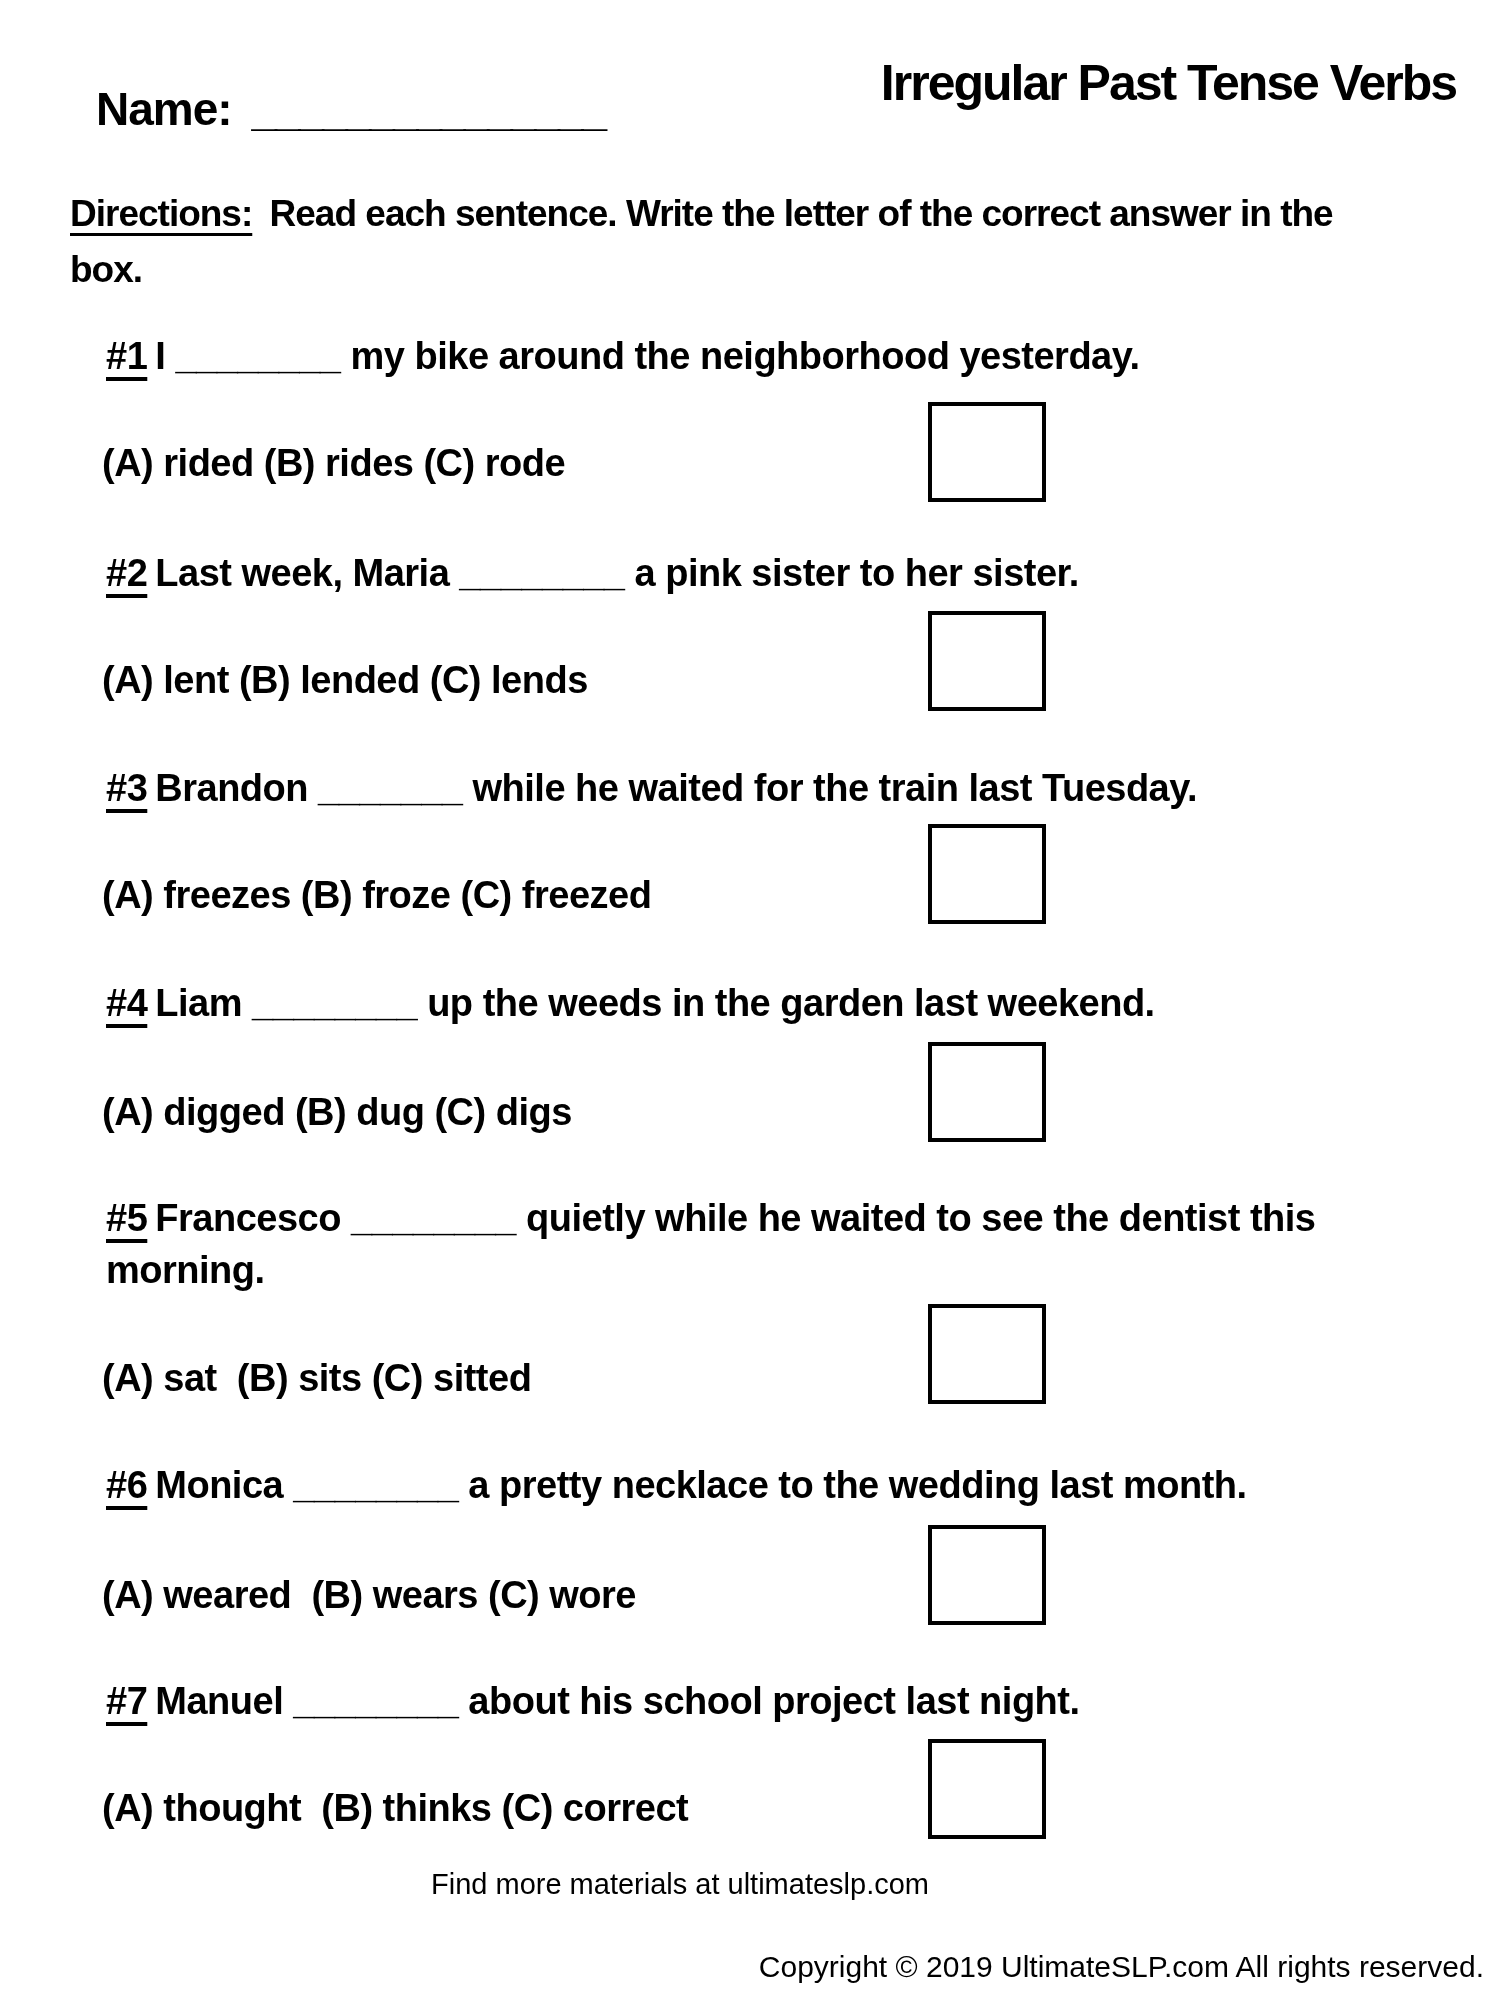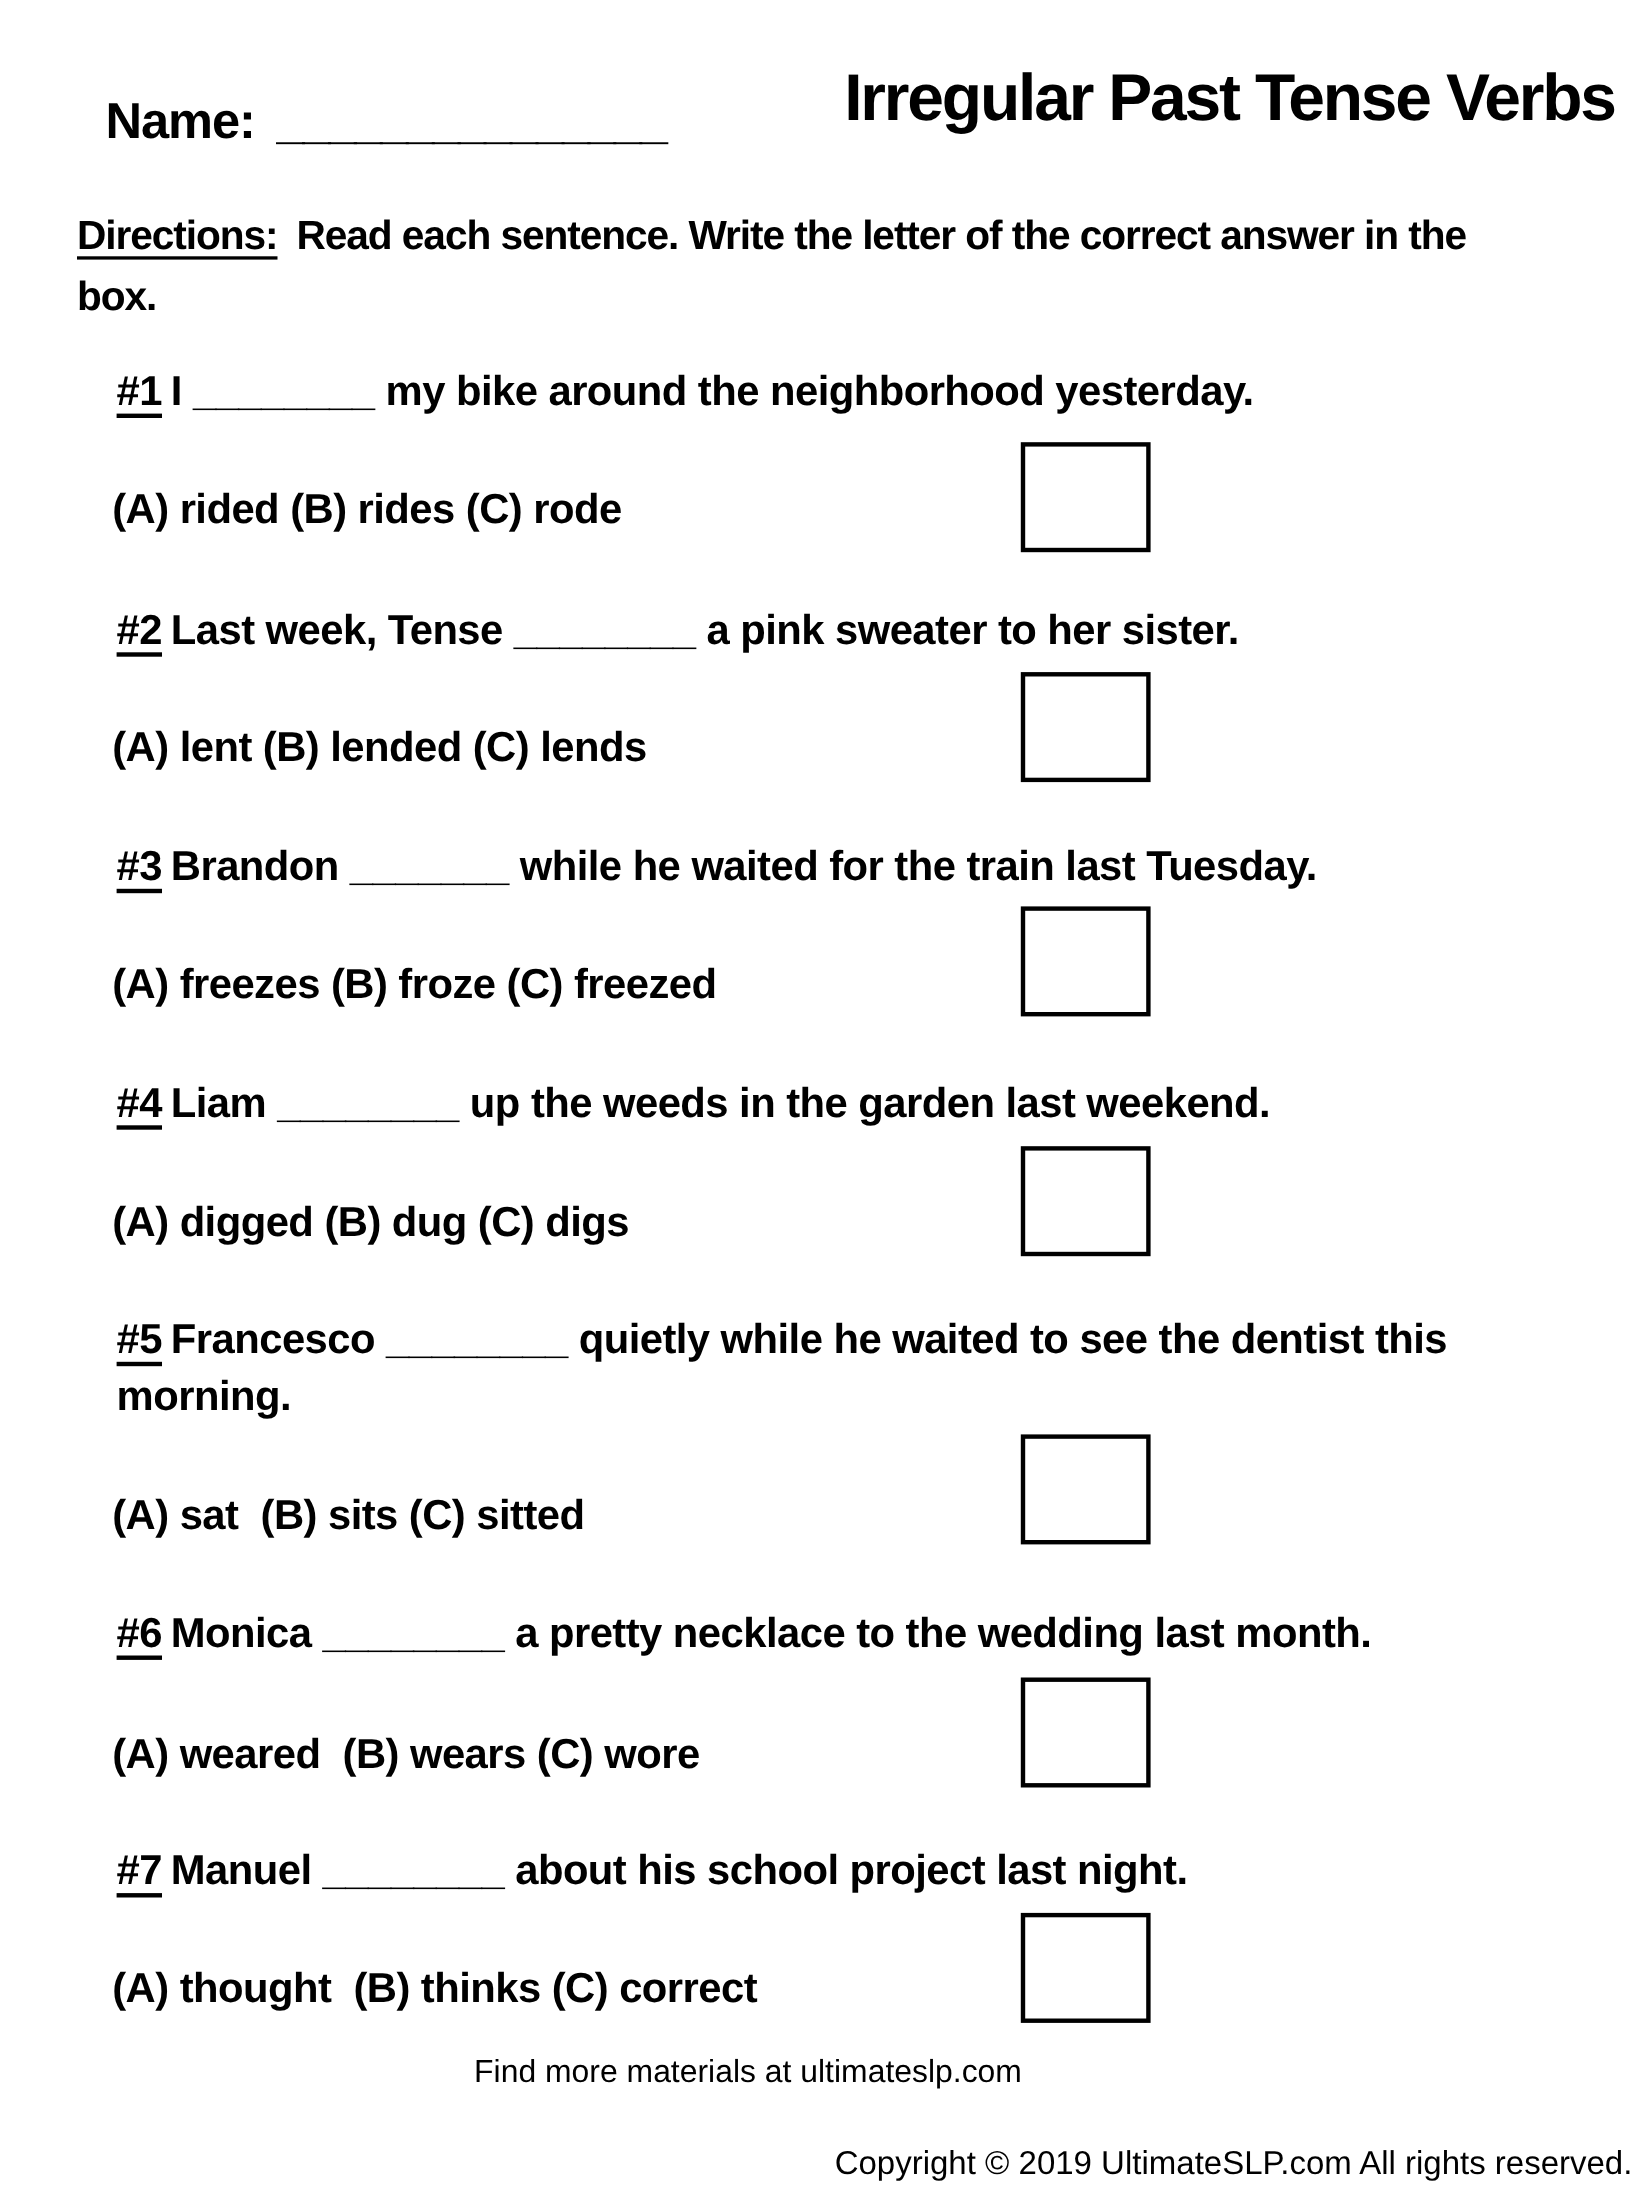--- a/index.html
+++ b/index.html
@@ -12,21 +12,21 @@
     color: #000000;
     font-family: "Liberation Sans", sans-serif;
     font-weight: bold;
     overflow: hidden;
   }
   .abs { position: absolute; white-space: nowrap; }
 
   
   .name-row { top: 70px; left: 80px; font-size: 46px; letter-spacing: -1px; }
   .name-blank { letter-spacing: -2px; }
-  .page-title { top: 42px; right: 36px; font-size: 60px; letter-spacing: -2px; }
+  .page-title { top: 42px; right: 48px; font-size: 50px; letter-spacing: -2px; }
 
   
   .directions { top: 176px; left: 54px; font-size: 37px; line-height: 52px; letter-spacing: -1px; }
   .dir-label { text-decoration: underline; text-decoration-thickness: 3px; text-underline-offset: 7px; }
 
   
   .qline, .options {
     font-size: 38px;
     letter-spacing: -0.5px;
     line-height: 48px;
@@ -92,21 +92,21 @@
 
   <div class="abs name-row"><span>Name:</span> <span class="name-blank">_______________</span></div>
   <div class="abs page-title">Irregular Past Tense Verbs</div>
 
   <div class="abs directions"><span class="dir-label">Directions:</span><span> Read each sentence. Write the letter of the correct answer in the</span><div>box.</div></div>
 
   <div class="abs qline q-1"><span class="qnum">#1</span><span class="qtext">I ________ my bike around the neighborhood yesterday.</span></div>
   <div class="abs options o-1">(A) rided (B) rides (C) rode</div>
   <div class="answer-box b-1"></div>
 
-  <div class="abs qline q-2"><span class="qnum">#2</span><span class="qtext">Last week, Tense ________ a pink sweater to her sister.</span></div>
+  <div class="abs qline q-2"><span class="qnum">#2</span><span class="qtext">Last week, Maria ________ a pink sister to her sister.</span></div>
   <div class="abs options o-2">(A) lent (B) lended (C) lends</div>
   <div class="answer-box b-2"></div>
 
   <div class="abs qline q-3"><span class="qnum">#3</span><span class="qtext">Brandon _______ while he waited for the train last Tuesday.</span></div>
   <div class="abs options o-3">(A) freezes (B) froze (C) freezed</div>
   <div class="answer-box b-3"></div>
 
   <div class="abs qline q-4"><span class="qnum">#4</span><span class="qtext">Liam ________ up the weeds in the garden last weekend.</span></div>
   <div class="abs options o-4">(A) digged (B) dug (C) digs</div>
   <div class="answer-box b-4"></div>

